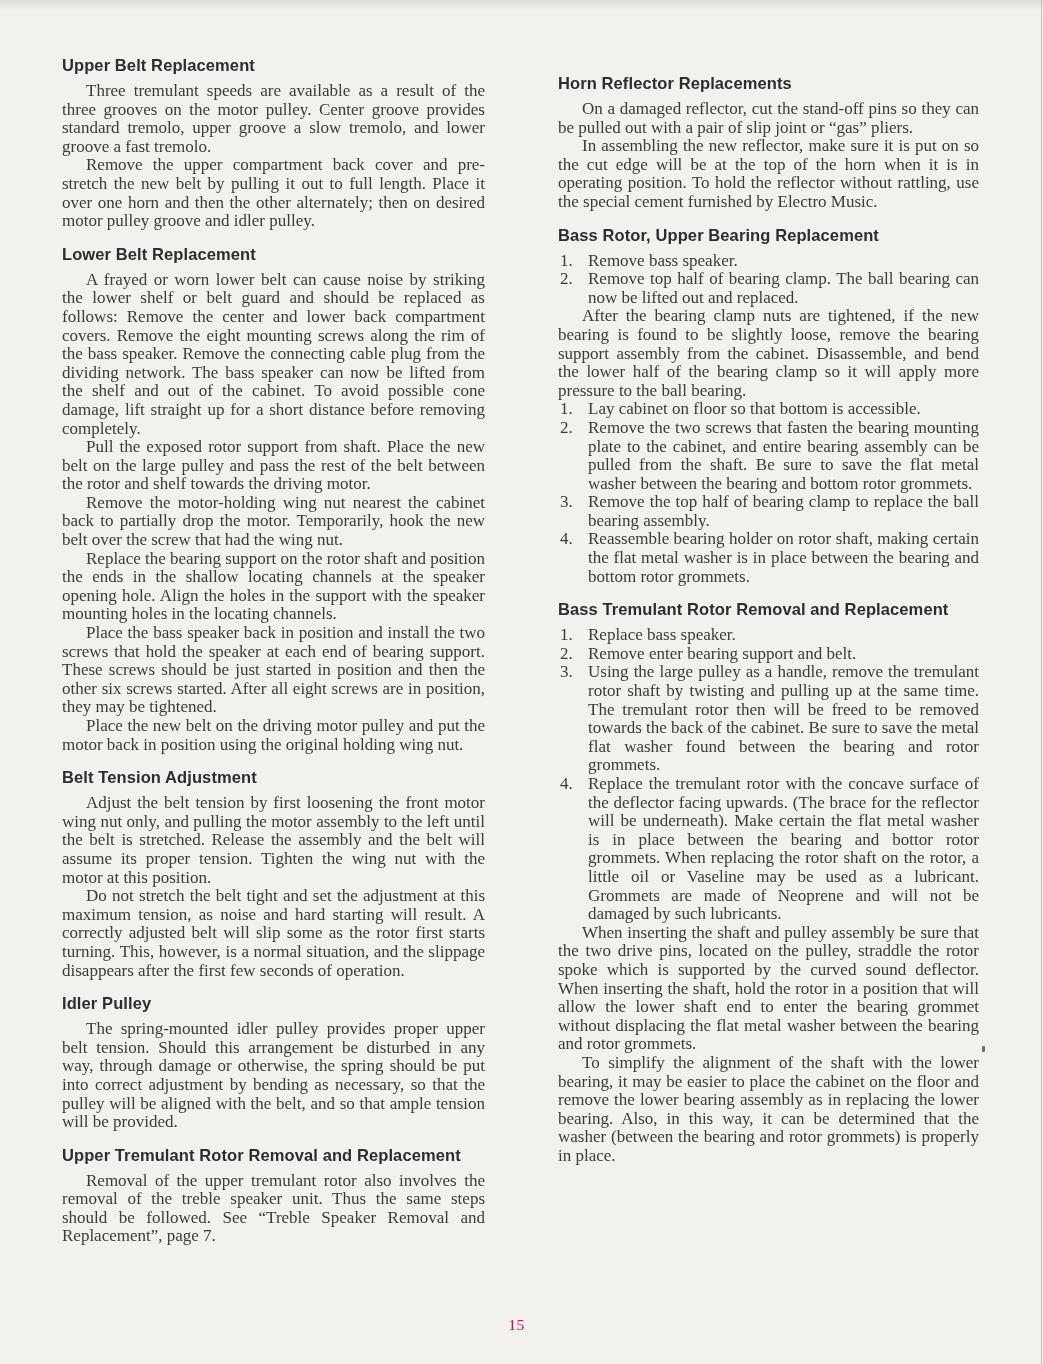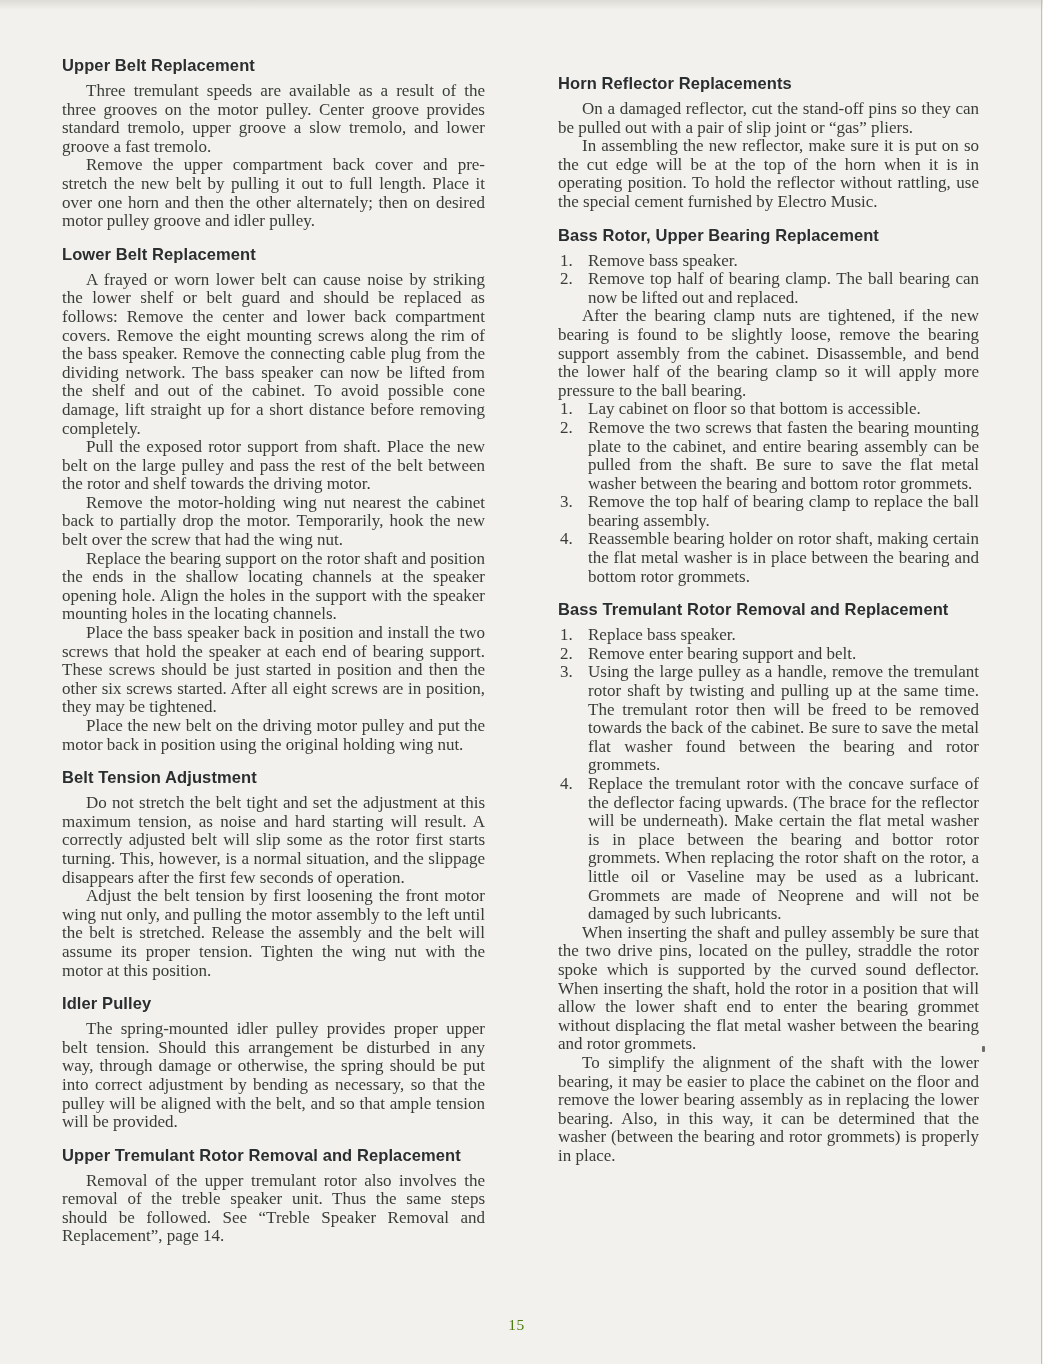--- a/index.html
+++ b/index.html
@@ -47,21 +47,21 @@
     color: #393c37;
   }
   .list-item .num { position: absolute; left: 2px; top: 0; text-align: left; }
 
   .page-num {
     position: absolute;
     top: 1316px; left: 0;
     width: 1033px;
     text-align: center;
     font-size: 15.5px;
-    color: #4d7c0f;
+    color: #be185d;
     letter-spacing: 0.5px;
   }
 
   
   .edge-top {
     position: absolute; top: 0; left: 0; width: 100%; height: 10px;
     background: linear-gradient(#dddbd5, rgba(242,241,237,0));
     pointer-events: none;
   }
   .edge-right {
@@ -92,32 +92,32 @@
       <p class="body indent">A frayed or worn lower belt can cause noise by striking the lower shelf or belt guard and should be replaced as follows:  Remove the center and lower back compartment covers.  Remove the eight mounting screws along the rim of the bass speaker.  Remove the connecting cable plug from the dividing network. The bass speaker can now be lifted from the shelf and out of the cabinet.  To avoid possible cone damage, lift straight up for a short distance before removing completely.</p>
       <p class="body indent">Pull the exposed rotor support from shaft.  Place the new belt on the large pulley and pass the rest of the belt between the rotor and shelf towards the driving motor.</p>
       <p class="body indent">Remove the motor-holding wing nut nearest the cabinet back to partially drop the motor. Temporarily, hook the new belt over the screw that had the wing nut.</p>
       <p class="body indent">Replace the bearing support on the rotor shaft and position the ends in the shallow locating channels at the speaker opening hole.  Align the holes in the support with the speaker mounting holes in the locating channels.</p>
       <p class="body indent">Place the bass speaker back in position and install the two screws that hold the speaker at each end of bearing support.  These screws should be just started in position and then the other six screws started. After all eight screws are in position, they may be tightened.</p>
       <p class="body indent">Place the new belt on the driving motor pulley and put the motor back in position using the original holding wing nut.</p>
     </div>
 
     <div class="section">
       <div class="heading">Belt Tension Adjustment</div>
+      <p class="body indent">Adjust the belt tension by first loosening the front motor wing nut only, and pulling the motor assembly to the left until the belt is stretched.  Release the assembly and the belt will assume its proper tension. Tighten the wing nut with the motor at this position.</p>
       <p class="body indent">Do not stretch the belt tight and set the adjustment at this maximum tension, as noise and hard starting will result.  A correctly adjusted belt will slip some as the rotor first starts turning. This, however, is a normal situation, and the slippage disappears after the first few seconds of operation.</p>
-      <p class="body indent">Adjust the belt tension by first loosening the front motor wing nut only, and pulling the motor assembly to the left until the belt is stretched.  Release the assembly and the belt will assume its proper tension. Tighten the wing nut with the motor at this position.</p>
     </div>
 
     <div class="section">
       <div class="heading">Idler Pulley</div>
       <p class="body indent">The spring-mounted idler pulley provides proper upper belt tension.  Should this arrangement be disturbed in any way, through damage or otherwise, the spring should be put into correct adjustment by bending as necessary, so that the pulley will be aligned with the belt, and so that ample tension will be provided.</p>
     </div>
 
     <div class="section">
       <div class="heading">Upper Tremulant Rotor Removal and Replacement</div>
-      <p class="body indent">Removal of the upper tremulant rotor also involves the removal of the treble speaker unit.  Thus the same steps should be followed.  See “Treble Speaker Removal and Replacement”, page 14.</p>
+      <p class="body indent">Removal of the upper tremulant rotor also involves the removal of the treble speaker unit.  Thus the same steps should be followed.  See “Treble Speaker Removal and Replacement”, page 7.</p>
     </div>
 
   </div>
 
   <div class="col col-right">
 
     <div class="section">
       <div class="heading">Horn Reflector Replacements</div>
       <p class="body indent">On a damaged reflector, cut the stand-off pins so they can be pulled out with a pair of slip joint or “gas” pliers.</p>
       <p class="body indent">In assembling the new reflector, make sure it is put on so the cut edge will be at the top of the horn when it is in operating position.  To hold the reflector without rattling, use the special cement furnished by Electro Music.</p>

